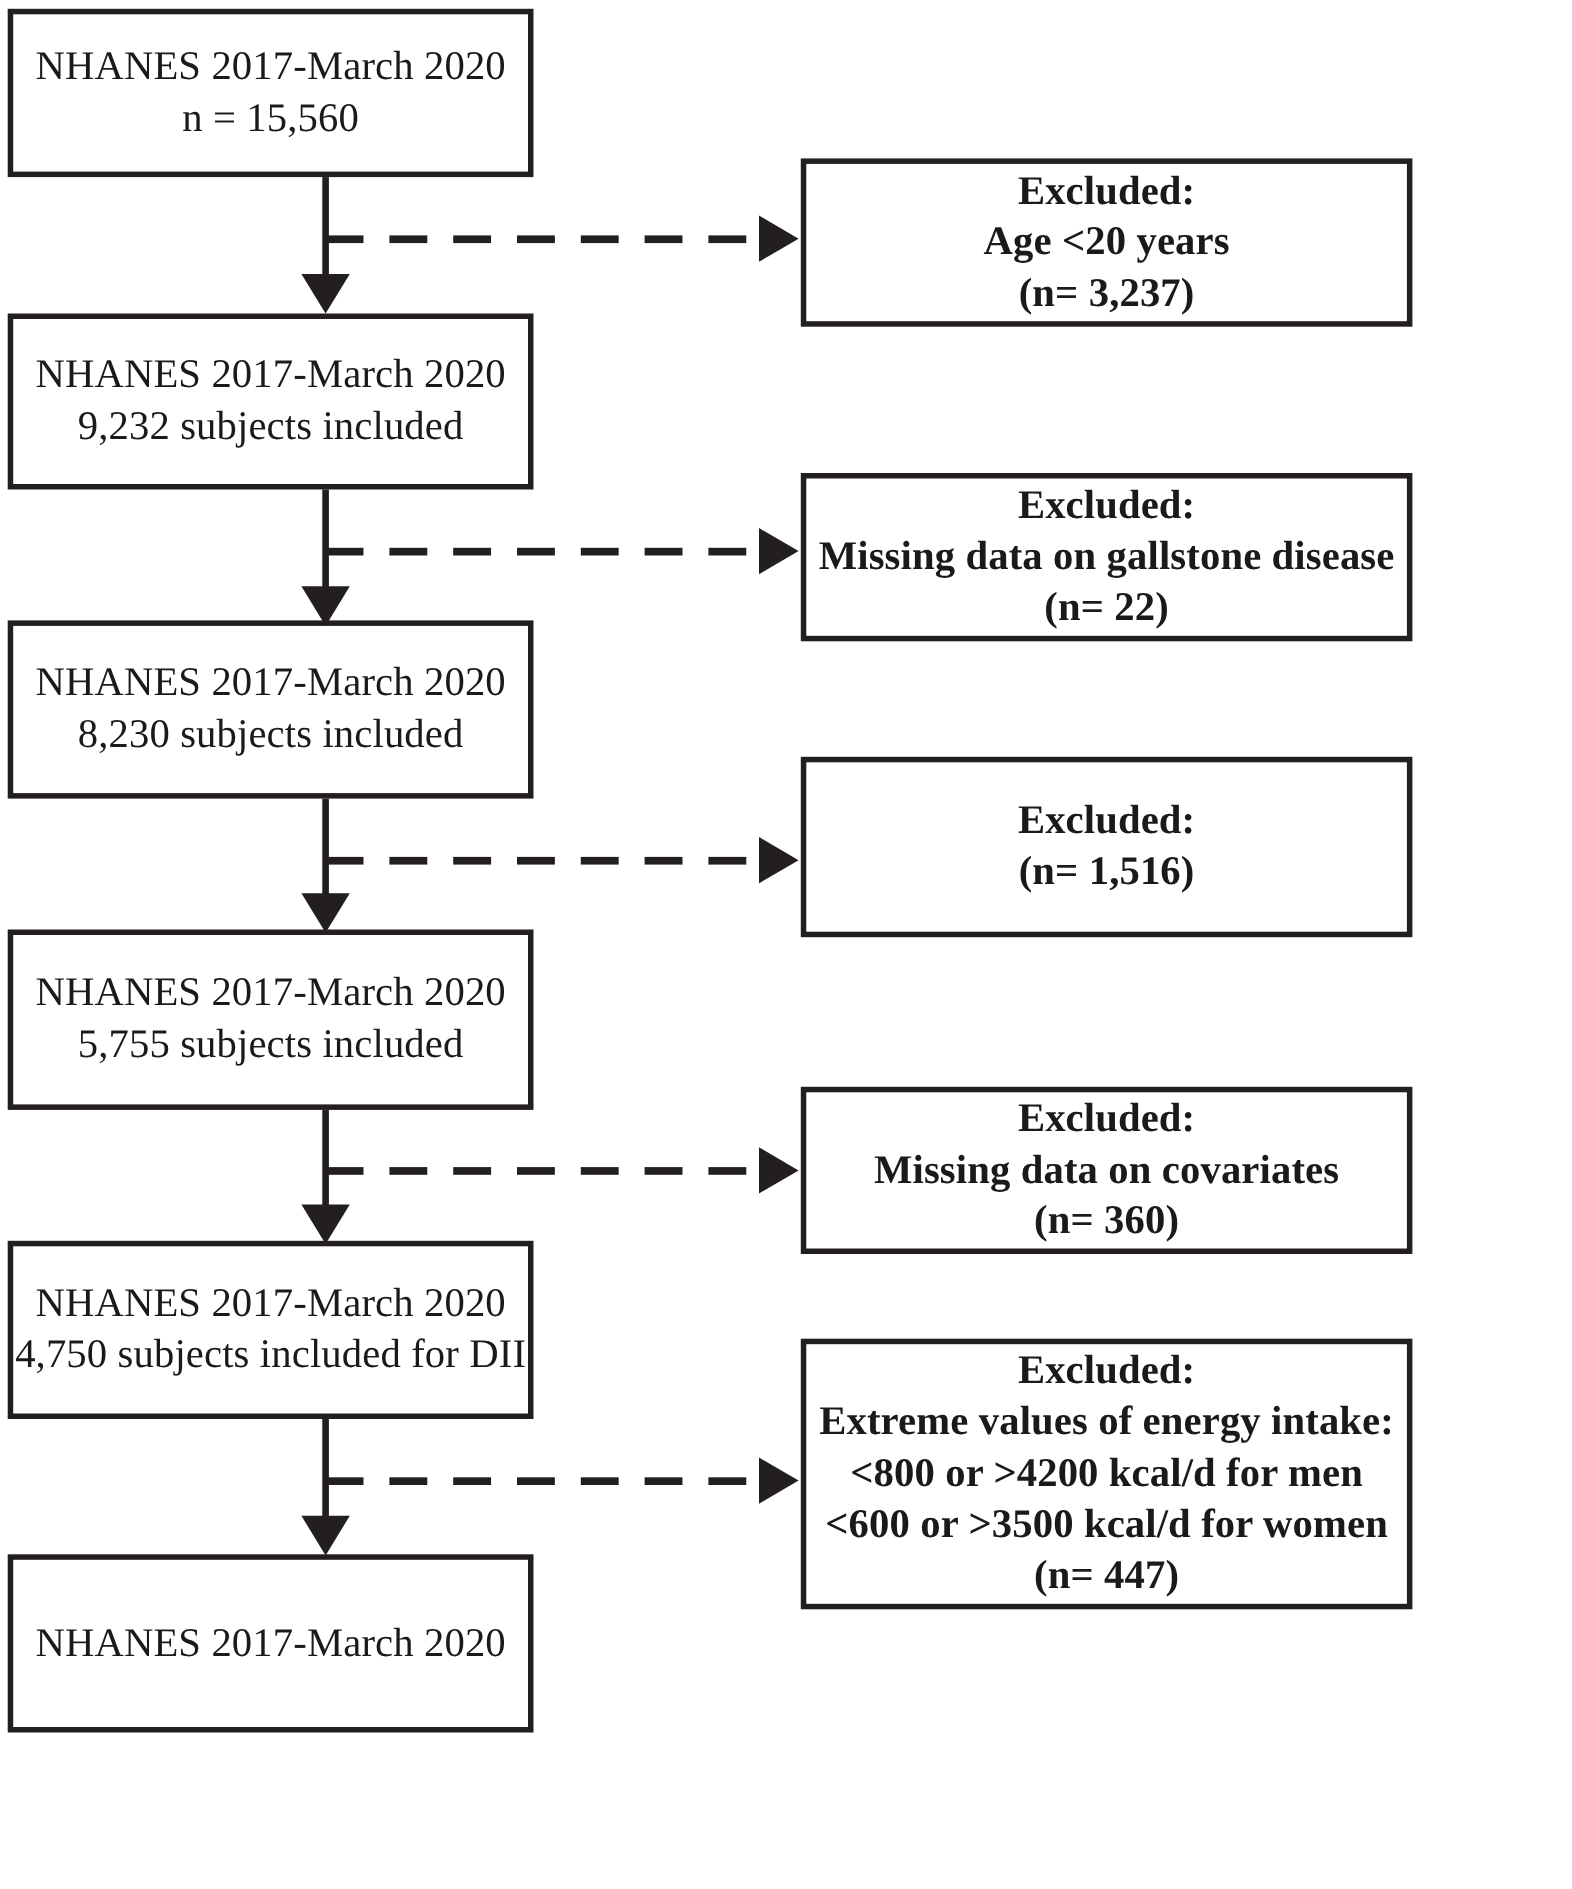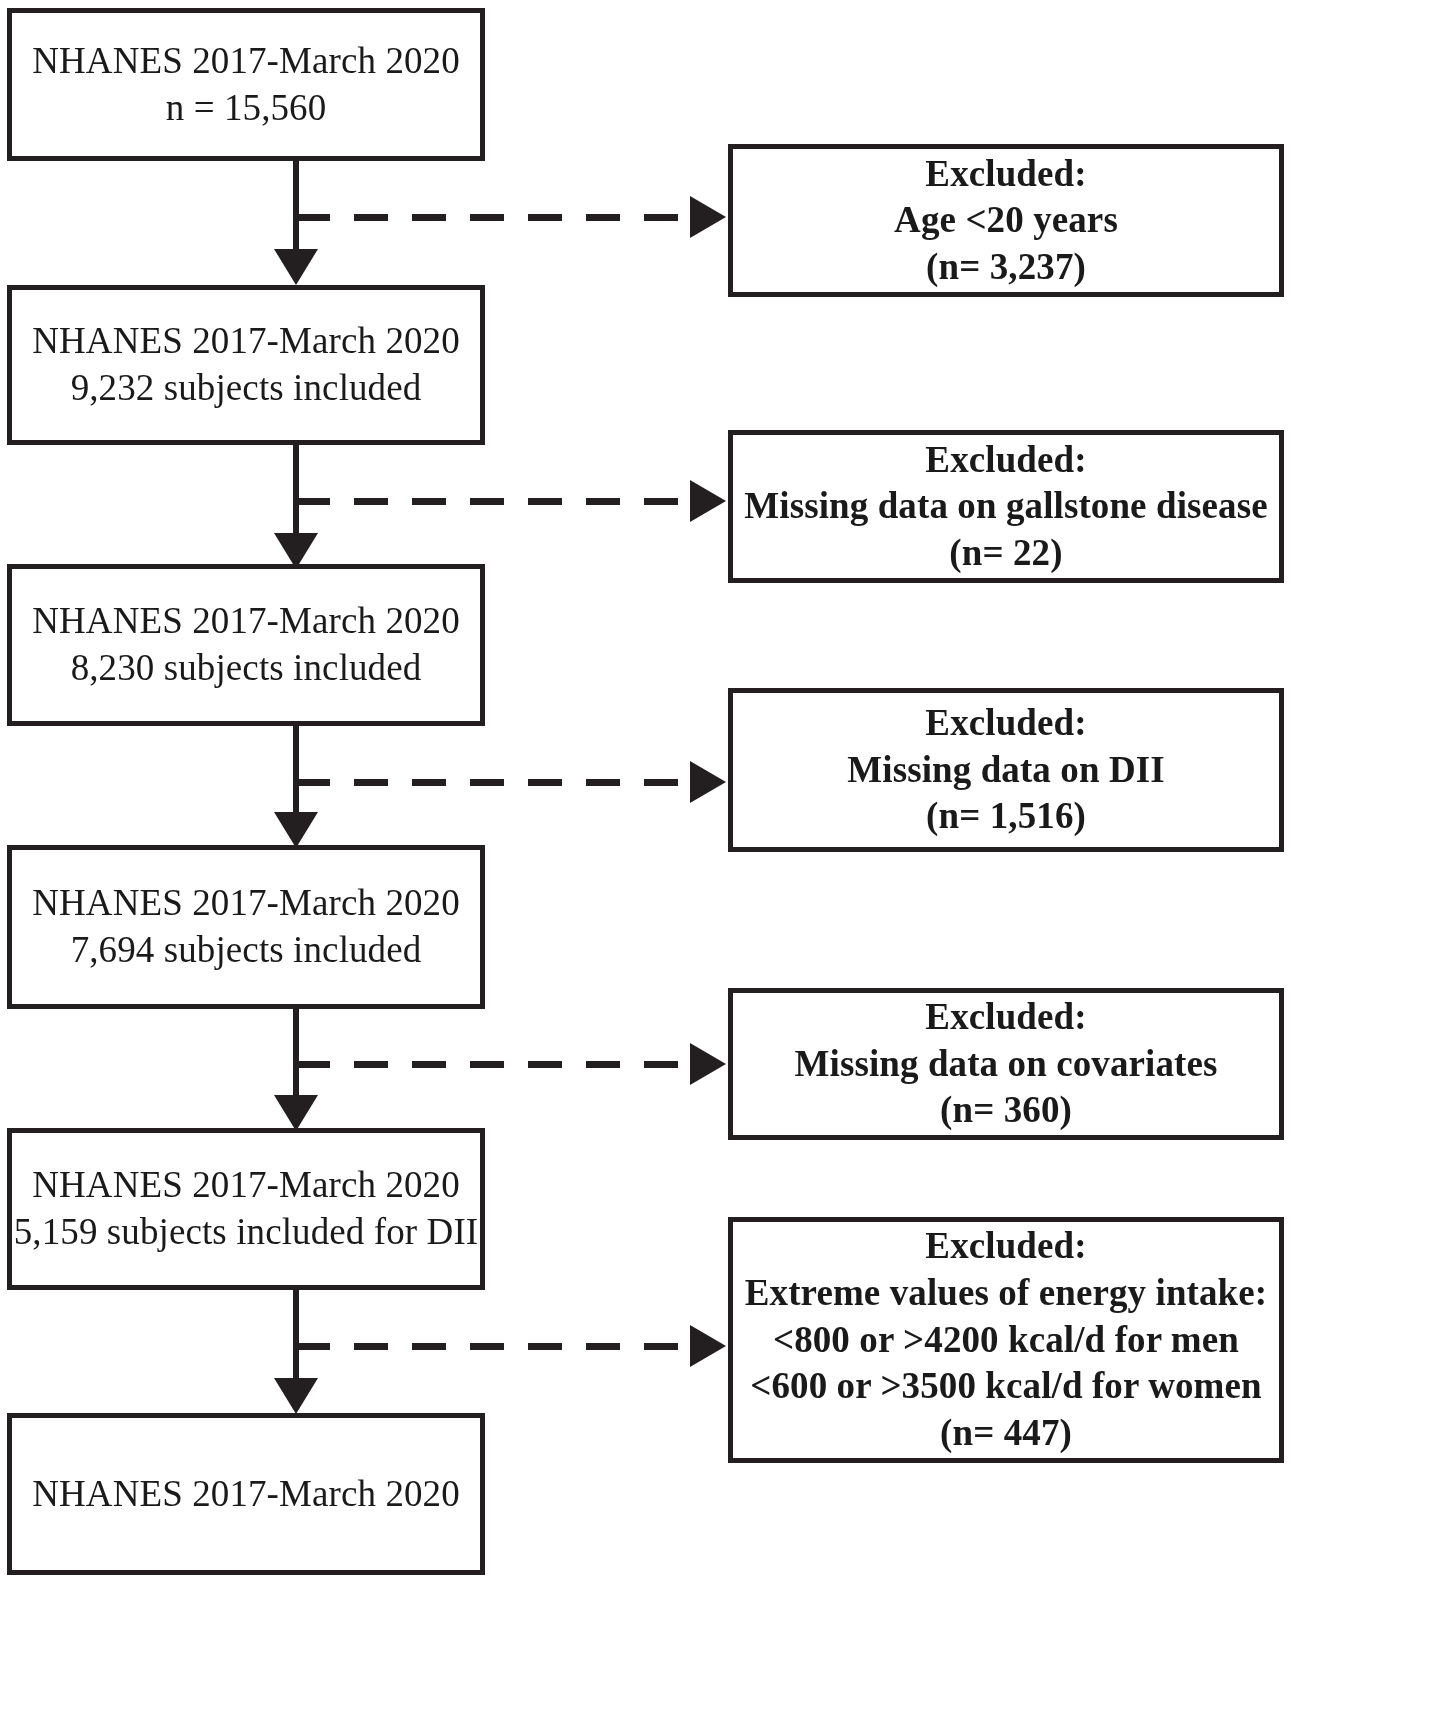--- a/index.html
+++ b/index.html
@@ -130,47 +130,46 @@
     <span class="line">9,232 subjects included</span>
   </div>
 
   <div class="box main-box" id="main-3">
     <span class="line">NHANES 2017-March 2020</span>
     <span class="line">8,230 subjects included</span>
   </div>
 
   <div class="box main-box" id="main-4">
     <span class="line">NHANES 2017-March 2020</span>
-    <span class="line">7,694 subjects included</span>
+    <span class="line">5,755 subjects included</span>
   </div>
 
   <div class="box main-box" id="main-5">
     <span class="line">NHANES 2017-March 2020</span>
-    <span class="line">5,159 subjects included for DII</span>
+    <span class="line">4,750 subjects included for DII</span>
   </div>
 
   <div class="box main-box" id="main-6">
     <span class="line">NHANES 2017-March 2020</span>
   </div>
 
   <div class="box excl-box" id="excl-1">
     <span class="line">Excluded:</span>
     <span class="line">Age &lt;20 years</span>
     <span class="line">(n= 3,237)</span>
   </div>
 
   <div class="box excl-box" id="excl-2">
     <span class="line">Excluded:</span>
     <span class="line">Missing data on gallstone disease</span>
     <span class="line">(n= 22)</span>
   </div>
 
   <div class="box excl-box" id="excl-3">
     <span class="line">Excluded:</span>
-    <span class="line">Missing data on DII</span>
     <span class="line">(n= 1,516)</span>
   </div>
 
   <div class="box excl-box" id="excl-4">
     <span class="line">Excluded:</span>
     <span class="line">Missing data on covariates</span>
     <span class="line">(n= 360)</span>
   </div>
 
   <div class="box excl-box" id="excl-5">

